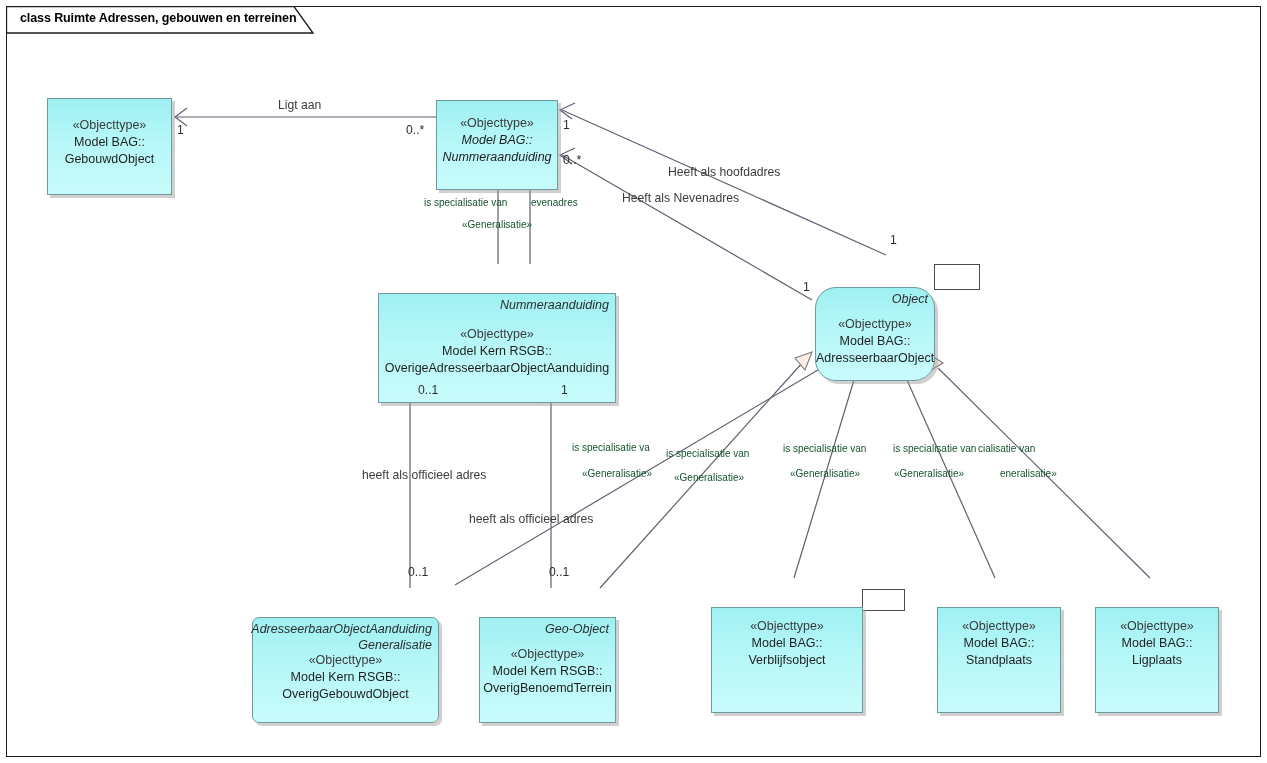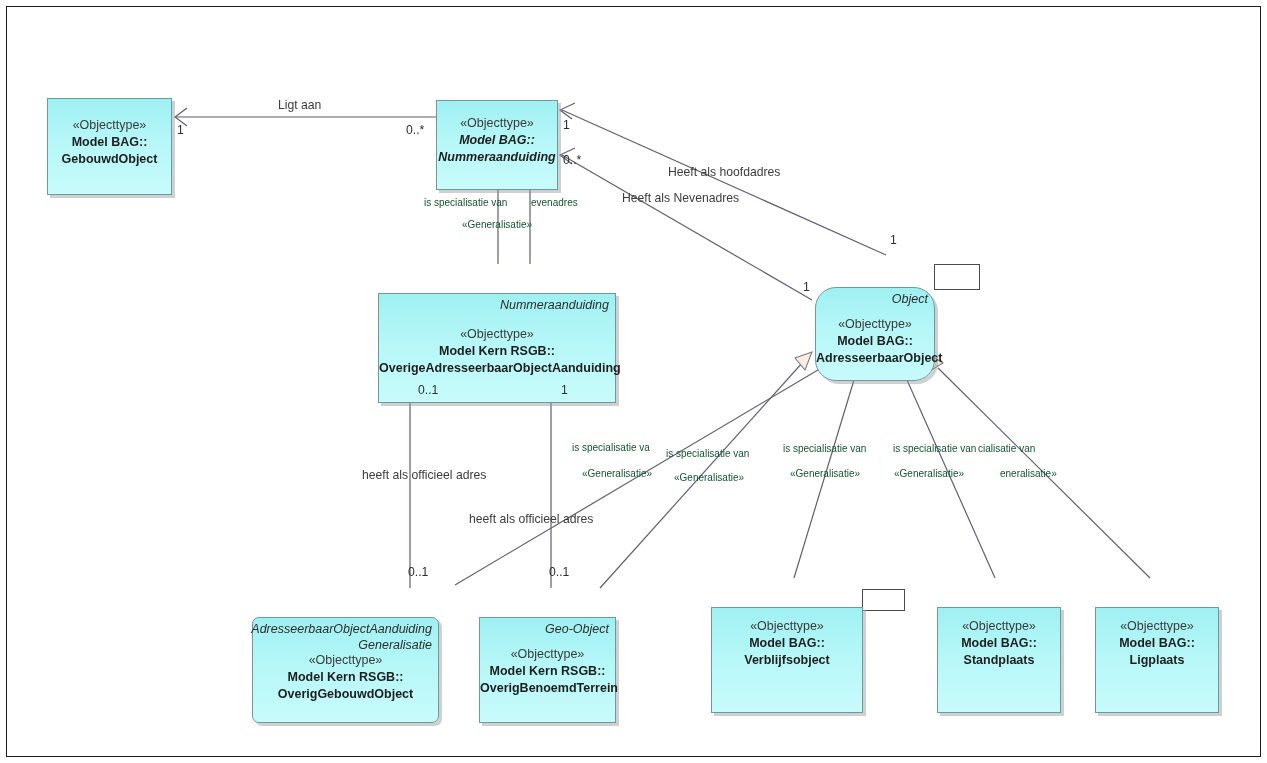--- a/index.html
+++ b/index.html
@@ -81,21 +81,21 @@
     color: #2d2d2d;
     white-space: nowrap;
   }
   .stereo {
     font-size: 12.5px;
     color: #3a3a3a;
     line-height: 17px;
   }
   .cls-name {
     font-size: 12.5px;
-    font-weight: bold;
+    font-weight: normal;
     color: #1e1e1e;
     line-height: 17px;
     white-space: nowrap;
   }
   .cls-name.abstract {
     font-style: italic;
   }
   .side-rect {
     position: absolute;
     border: 1px solid #4a4a4a;
@@ -129,20 +129,26 @@
   }
   #lines { position:absolute; left:0; top:0; z-index:1; }
 </style>
 </head>
 <body>
 
 <div id="canvas">
 
   <div id="frame-border"></div>
 
+  <div id="title-tab">
+    <svg width="308" height="28">
+      <path d="M0.5,0.5 L288,0.5 L307,27 L0.5,27 Z" fill="#ffffff" stroke="#1b1b1b" stroke-width="1.3"></path>
+    </svg>
+    <div id="title-text">class Ruimte Adressen, gebouwen en terreinen</div>
+  </div>
 
   <svg id="lines" width="1267" height="763">
     <defs>
       <marker id="openArrow" markerWidth="16" markerHeight="16" refX="1" refY="5" orient="auto">
         <path d="M11,0 L1,5 L11,10" fill="none" stroke="#5f5f72" stroke-width="1.2"></path>
       </marker>
     </defs>
 
     <line x1="436" y1="117" x2="176" y2="117" stroke="#5f5f72" stroke-width="1.2"></line>
     <path d="M187,108 L175,117 L187,126" fill="none" stroke="#5f5f72" stroke-width="1.2"></path>

